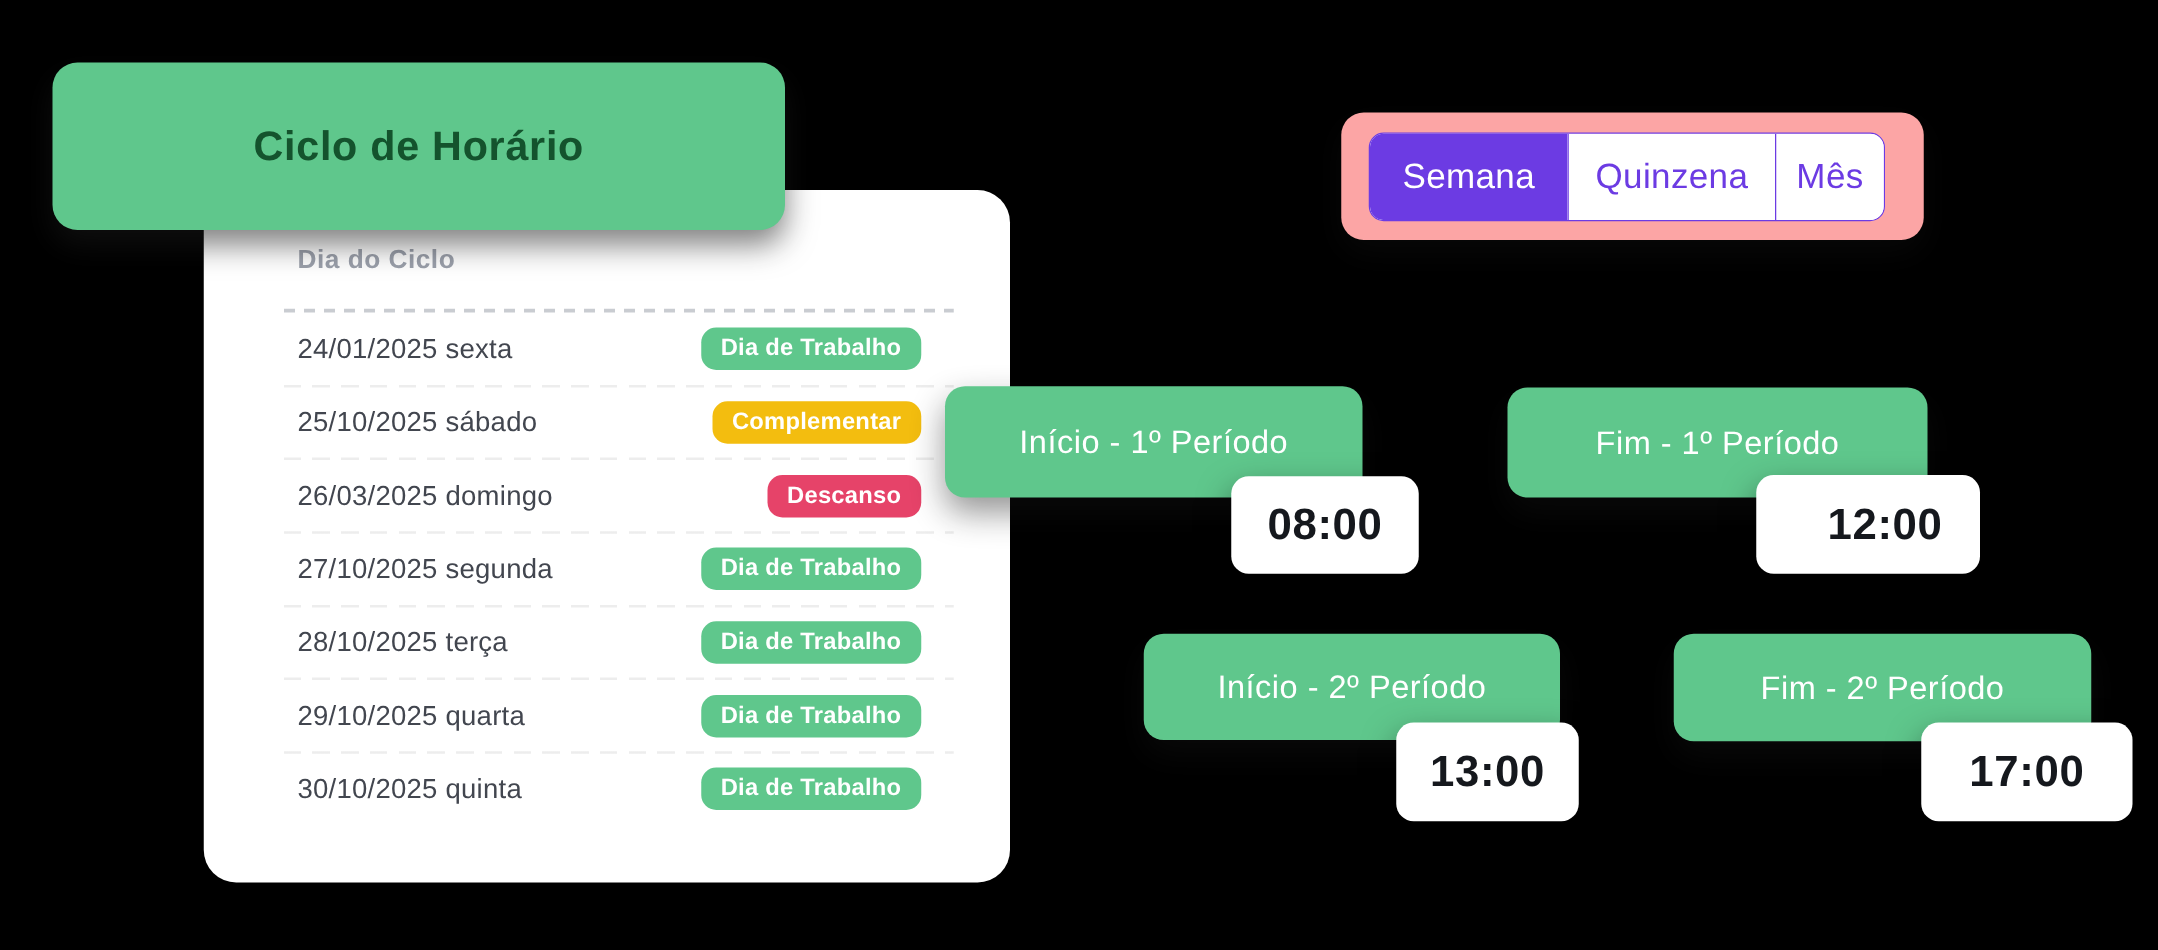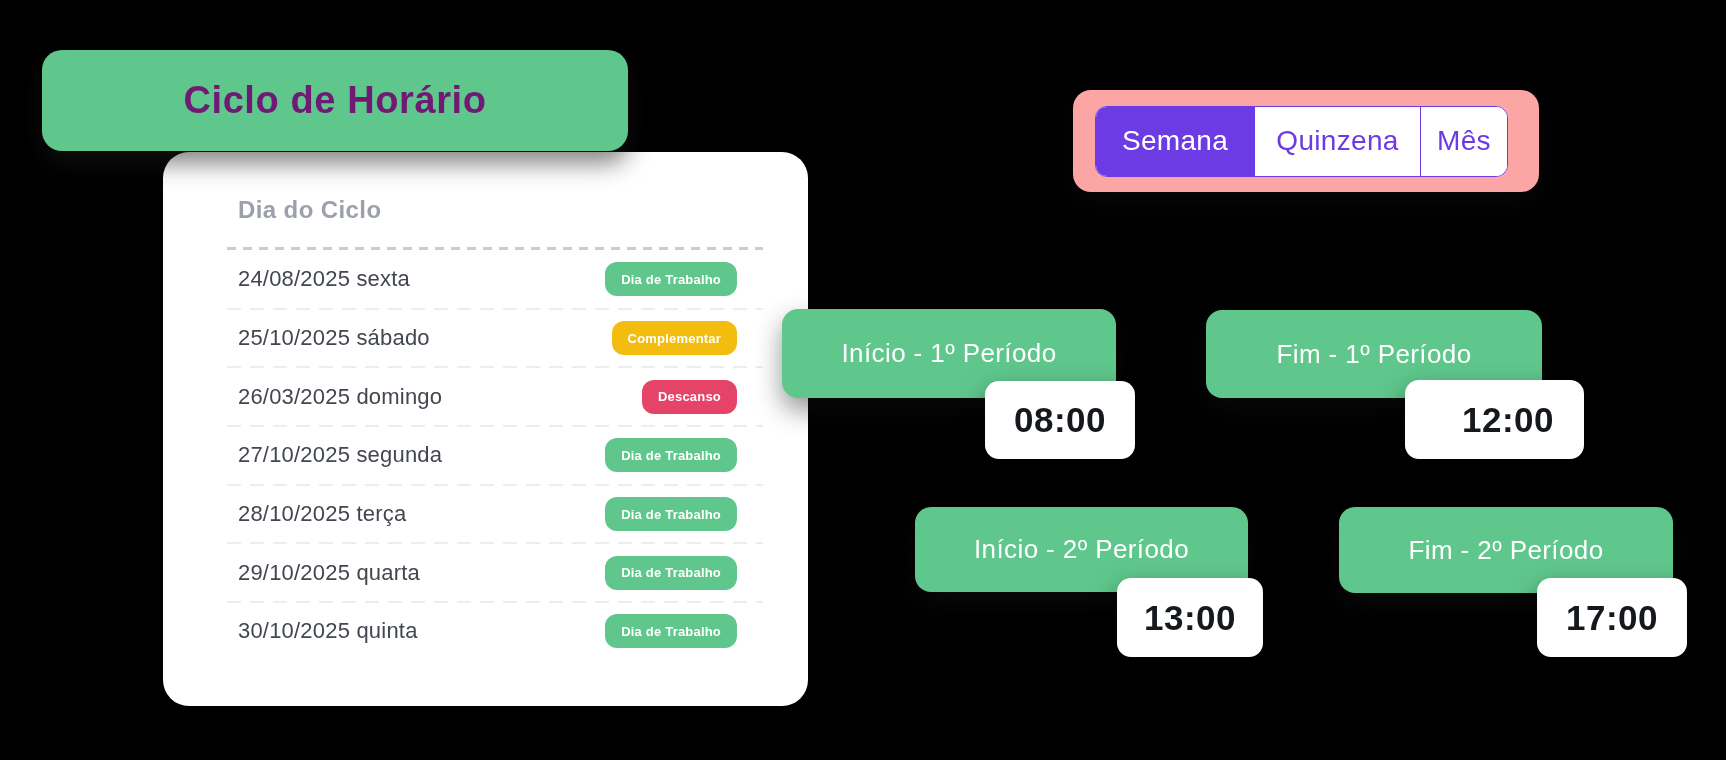--- a/index.html
+++ b/index.html
@@ -3,56 +3,56 @@
 <meta charset="utf-8">
 <style>
   html,body { margin:0; padding:0; background:#000; }
   body {
     position:relative; width:1726px; height:760px; overflow:hidden;
     font-family:"Liberation Sans", sans-serif;
   }
 
   
   .title-banner {
-    position:absolute; left:42px; top:50px; width:586px; height:101px;
+    position:absolute; left:42px; top:50px; width:586px; height:134px;
     background:var(--green,#5FC78C); border-radius:20px;
     display:flex; align-items:center; justify-content:center;
-    color:#701a75; font-size:38px; font-weight:600; letter-spacing:.6px;
+    color:#14532d; font-size:33px; font-weight:600; letter-spacing:.6px;
     box-shadow:0 12px 24px rgba(25,25,25,.55); z-index:2;
   }
 
   
   .cycle-card {
     position:absolute; left:163px; top:152px; width:645px; height:554px;
     background:#fff; border-radius:26px;
     box-shadow:0 18px 42px rgba(0,0,0,.55); z-index:1;
   }
   .day-header {
     position:absolute; left:75px; top:44px;
-    font-size:24px; font-weight:700; letter-spacing:.4px;
+    font-size:21px; font-weight:700; letter-spacing:.4px;
     color:var(--text-muted,#9BA0AB);
   }
   .header-divider {
     position:absolute; left:64px; top:95px; width:536px; height:3px;
     background:repeating-linear-gradient(90deg,#c9ccd1 0 9px,transparent 9px 16px);
   }
   .rows { position:absolute; left:64px; top:98px; width:536px; }
   .row {
     height:58.7px; display:flex; align-items:center;
     justify-content:space-between; padding-left:11px; position:relative;
   }
   .row + .row::before {
     content:""; position:absolute; left:0; top:-1px; width:100%; height:2px;
     background:repeating-linear-gradient(90deg,#ededed 0 14px,transparent 14px 23px);
   }
   .row-date { font-size:22px; font-weight:500; letter-spacing:.2px; color:var(--text-dark,#42464F); }
   .badge {
     margin-right:26px; height:34px; display:flex; align-items:center;
     padding:0 16px; border-radius:12px; color:#fff;
-    font-size:13px; font-weight:700; letter-spacing:.2px; white-space:nowrap;
+    font-size:19px; font-weight:700; letter-spacing:.2px; white-space:nowrap;
   }
   .badge[data-kind="work"]          { background:var(--green,#5FC78C); }
   .badge[data-kind="complementary"] { background:var(--yellow,#F3BD0F); }
   .badge[data-kind="rest"]          { background:var(--red,#E64369); }
 
   
   .switcher-card {
     position:absolute; left:1073px; top:90px; width:466px; height:102px;
     background:#fca5a5; border-radius:18px;
     box-shadow:0 10px 26px rgba(15,15,15,.5);
@@ -76,50 +76,50 @@
   .seg-quinzena { width:165px; }
   .seg-mes      { flex:1; }
 
   
   .period-label {
     position:absolute; background:var(--green,#5FC78C); border-radius:16px;
     display:flex; align-items:center; justify-content:center;
     color:#fff; font-size:26px; font-weight:500; letter-spacing:.4px;
     z-index:3; box-shadow:0 12px 26px rgba(20,20,20,.45);
   }
-  #p1 { left:782px;  top:309px; width:334px; height:89px; }
+  #p1 { left:756px;  top:309px; width:334px; height:89px; }
   #p2 { left:1206px; top:310px; width:336px; height:88px; }
   #p3 { left:915px;  top:507px; width:333px; height:85px; }
   #p4 { left:1339px; top:507px; width:334px; height:86px; }
 
   
   .time-card {
     position:absolute; background:#fff; border-radius:14px;
     display:flex; align-items:center; justify-content:center;
     font-size:35px; font-weight:700; letter-spacing:.5px;
     color:var(--time-text,#15181D); z-index:4;
     box-shadow:0 12px 26px rgba(0,0,0,.5); cursor:pointer;
   }
   #t1 { left:985px;  top:381px; width:150px; height:78px; }
   #t2 { left:1405px; top:380px; width:152px; height:79px;padding-left:27px; }
   #t3 { left:1117px; top:578px; width:146px; height:79px;text-align:right; }
-  #t4 { left:1537px; top:578px; width:150px; height:79px; }
+  #t4 { left:1537px; top:578px; width:169px; height:79px; }
 </style>
 </head>
 <body>
 
 <div class="title-banner">Ciclo de Horário</div>
 
 <div class="cycle-card">
   <div class="day-header">Dia do Ciclo</div>
   <div class="header-divider"></div>
 
   <div class="rows">
     <div class="row">
-      <span class="row-date">24/08/2025 sexta</span>
+      <span class="row-date">24/01/2025 sexta</span>
       <span class="badge" data-kind="work">Dia de Trabalho</span>
     </div>
     <div class="row">
       <span class="row-date">25/10/2025 sábado</span>
       <span class="badge" data-kind="complementary">Complementar</span>
     </div>
     <div class="row">
       <span class="row-date">26/03/2025 domingo</span>
       <span class="badge" data-kind="rest">Descanso</span>
     </div>

